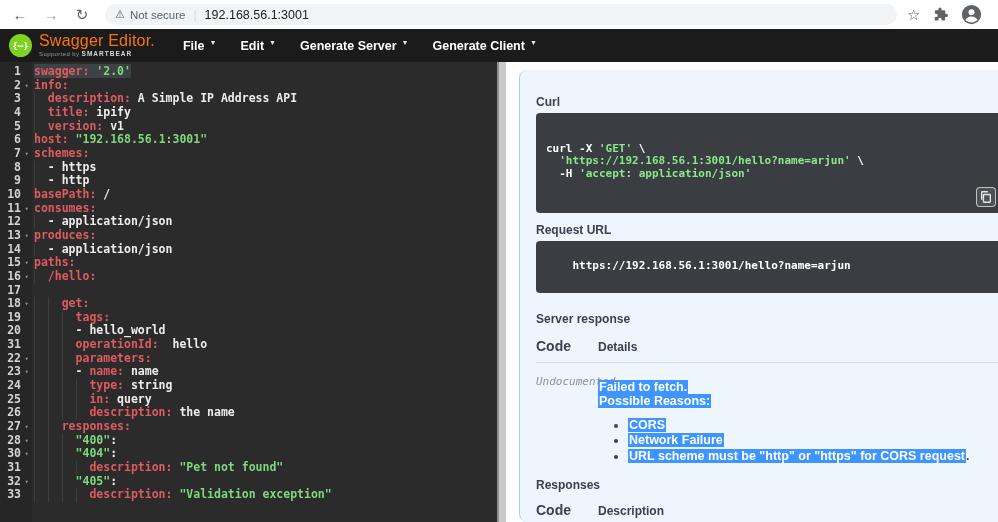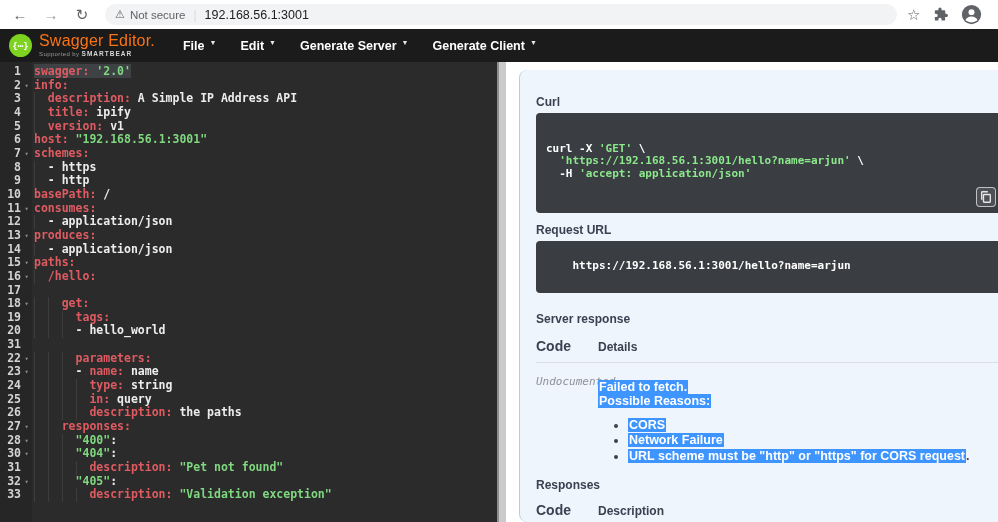--- a/index.html
+++ b/index.html
@@ -158,26 +158,26 @@
       <div class="line"><span class="g"><span class="num">11</span><span class="fold">▾</span></span><span class="c"><span class="k">consumes:</span></span></div>
       <div class="line"><span class="g"><span class="num">12</span><span class="fold"></span></span><span class="c"><span class="ig"></span><span class="p">- application/json</span></span></div>
       <div class="line"><span class="g"><span class="num">13</span><span class="fold">▾</span></span><span class="c"><span class="k">produces:</span></span></div>
       <div class="line"><span class="g"><span class="num">14</span><span class="fold"></span></span><span class="c"><span class="ig"></span><span class="p">- application/json</span></span></div>
       <div class="line"><span class="g"><span class="num">15</span><span class="fold">▾</span></span><span class="c"><span class="k">paths:</span></span></div>
       <div class="line"><span class="g"><span class="num">16</span><span class="fold">▾</span></span><span class="c"><span class="ig"></span><span class="k">/hello:</span></span></div>
       <div class="line"><span class="g"><span class="num">17</span><span class="fold"></span></span></div>
       <div class="line"><span class="g"><span class="num">18</span><span class="fold">▾</span></span><span class="c"><span class="ig"></span><span class="ig"></span><span class="k">get:</span></span></div>
       <div class="line"><span class="g"><span class="num">19</span><span class="fold"></span></span><span class="c"><span class="ig"></span><span class="ig"></span><span class="ig"></span><span class="k">tags:</span></span></div>
       <div class="line"><span class="g"><span class="num">20</span><span class="fold"></span></span><span class="c"><span class="ig"></span><span class="ig"></span><span class="ig"></span><span class="p">- hello_world</span></span></div>
-      <div class="line"><span class="g"><span class="num">31</span><span class="fold"></span></span></div>
+      <div class="line"><span class="g"><span class="num">31</span><span class="fold"></span></span><span class="c"><span class="ig"></span><span class="ig"></span><span class="ig"></span><span class="k">operationId:</span><span class="p">  hello</span></span></div>
       <div class="line"><span class="g"><span class="num">22</span><span class="fold">▾</span></span><span class="c"><span class="ig"></span><span class="ig"></span><span class="ig"></span><span class="k">parameters:</span></span></div>
       <div class="line"><span class="g"><span class="num">23</span><span class="fold">▾</span></span><span class="c"><span class="ig"></span><span class="ig"></span><span class="ig"></span><span class="p">- </span><span class="k">name:</span><span class="p"> name</span></span></div>
       <div class="line"><span class="g"><span class="num">24</span><span class="fold"></span></span><span class="c"><span class="ig"></span><span class="ig"></span><span class="ig"></span><span class="ig"></span><span class="k">type:</span><span class="p"> string</span></span></div>
       <div class="line"><span class="g"><span class="num">25</span><span class="fold"></span></span><span class="c"><span class="ig"></span><span class="ig"></span><span class="ig"></span><span class="ig"></span><span class="k">in:</span><span class="p"> query</span></span></div>
-      <div class="line"><span class="g"><span class="num">26</span><span class="fold"></span></span><span class="c"><span class="ig"></span><span class="ig"></span><span class="ig"></span><span class="ig"></span><span class="k">description:</span><span class="p"> the paths</span></span></div>
+      <div class="line"><span class="g"><span class="num">26</span><span class="fold"></span></span><span class="c"><span class="ig"></span><span class="ig"></span><span class="ig"></span><span class="ig"></span><span class="k">description:</span><span class="p"> the name</span></span></div>
       <div class="line"><span class="g"><span class="num">27</span><span class="fold">▾</span></span><span class="c"><span class="ig"></span><span class="ig"></span><span class="k">responses:</span></span></div>
       <div class="line"><span class="g"><span class="num">28</span><span class="fold">▾</span></span><span class="c"><span class="ig"></span><span class="ig"></span><span class="ig"></span><span class="s">"400"</span><span class="p">:</span></span></div>
       <div class="line"><span class="g"><span class="num">30</span><span class="fold">▾</span></span><span class="c"><span class="ig"></span><span class="ig"></span><span class="ig"></span><span class="s">"404"</span><span class="p">:</span></span></div>
       <div class="line"><span class="g"><span class="num">31</span><span class="fold"></span></span><span class="c"><span class="ig"></span><span class="ig"></span><span class="ig"></span><span class="ig"></span><span class="k">description:</span><span class="s"> "Pet not found"</span></span></div>
       <div class="line"><span class="g"><span class="num">32</span><span class="fold">▾</span></span><span class="c"><span class="ig"></span><span class="ig"></span><span class="ig"></span><span class="s">"405"</span><span class="p">:</span></span></div>
       <div class="line"><span class="g"><span class="num">33</span><span class="fold"></span></span><span class="c"><span class="ig"></span><span class="ig"></span><span class="ig"></span><span class="ig"></span><span class="k">description:</span><span class="s"> "Validation exception"</span></span></div>
     </div>
 </div>
 
 <div class="scroll-strip"></div>

